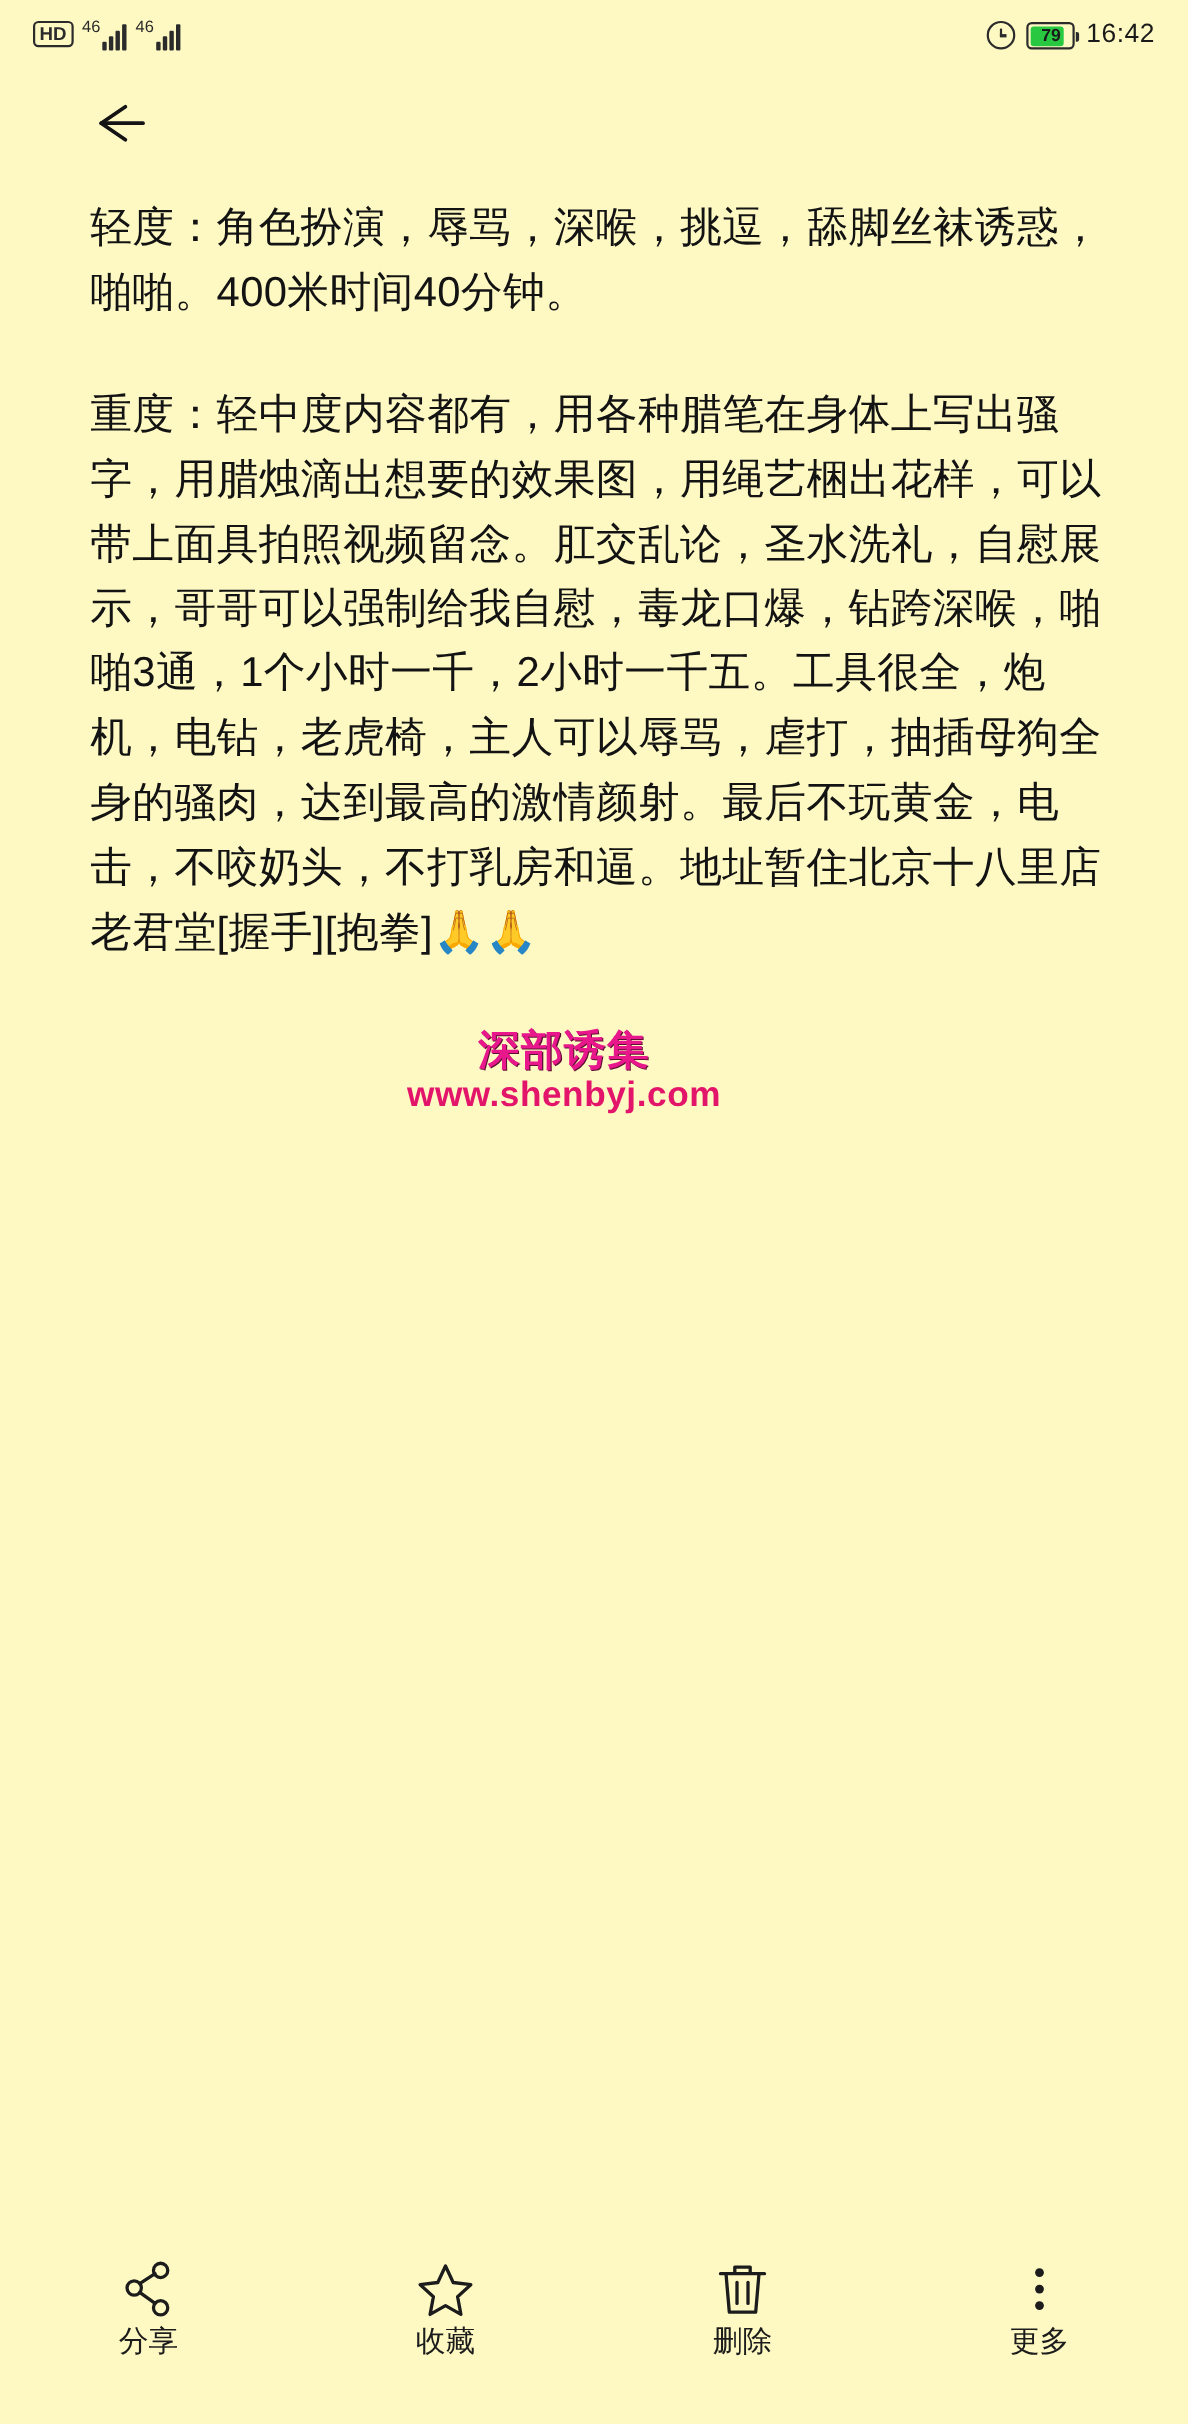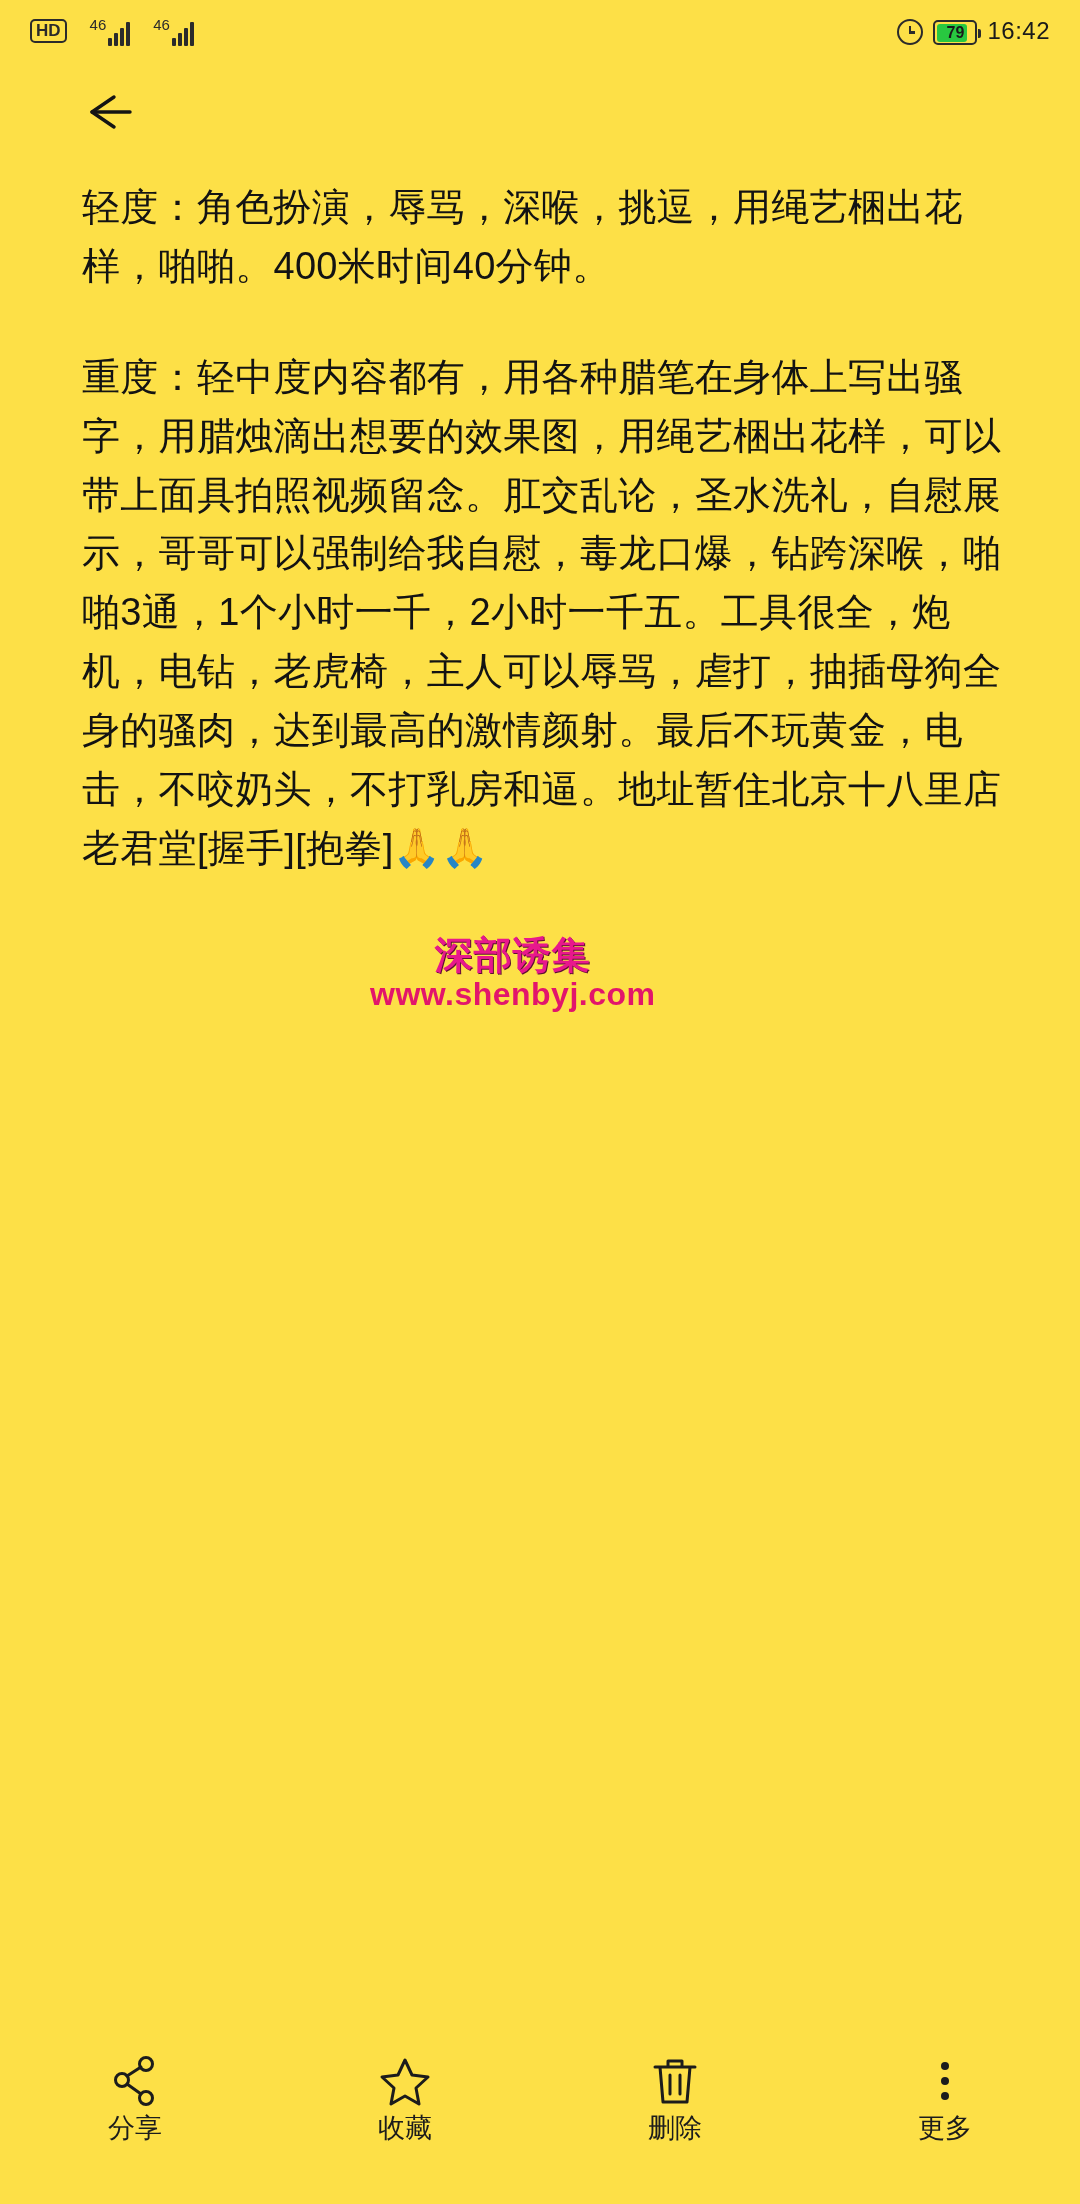--- a/index.html
+++ b/index.html
@@ -7,21 +7,21 @@
     width: 1080px;
     height: 2204px;
     background: #ffffff;
     font-family: "Liberation Sans", sans-serif;
     overflow: hidden;
   }
   .screen {
     position: relative;
     width: 1080px;
     height: 2204px;
-    background: #fde047;
+    background: #fef9c3;
     display: flex;
     flex-direction: column;
   }
 
   
   .statusbar {
     height: 62px;
     flex: 0 0 62px;
     display: flex;
     align-items: center;
@@ -36,21 +36,21 @@
     border: 2px solid #2b2b2b;
     border-radius: 5px;
     font-size: 17px;
     font-weight: bold;
     padding: 1px 4px 1px 4px;
     line-height: 1.05;
     letter-spacing: 0px;
     color: #2b2b2b;
   }
   .net-group { display: flex; align-items: flex-end; gap: 2px; }
-  .net-sup { font-size: 15px; line-height: 1; margin-bottom: 14px; color: #2b2b2b; margin-left: 15px; }
+  .net-sup { font-size: 15px; line-height: 1; margin-bottom: 14px; color: #2b2b2b; }
   .bars { display: flex; align-items: flex-end; gap: 2px; height: 26px; }
   .bars i { display: block; width: 4px; background: #2b2b2b; border-radius: 1px; }
   .bars i:nth-child(1) { height: 8px; }
   .bars i:nth-child(2) { height: 13px; }
   .bars i:nth-child(3) { height: 18px; }
   .bars i:nth-child(4) { height: 24px; }
 
   .alarm-icon {
     width: 26px; height: 26px;
     border: 2.5px solid #2b2b2b;
@@ -198,21 +198,21 @@
   <div class="navbar">
     <div class="back-arrow">
       <svg width="62" height="62" viewBox="0 0 62 62" aria-hidden="true">
         <path d="M36 16 L14 31 L36 46" fill="none" stroke="#141414" stroke-width="3.4" stroke-linecap="round" stroke-linejoin="round"></path>
         <line x1="14" y1="31" x2="52" y2="31" stroke="#141414" stroke-width="3.4" stroke-linecap="round"></line>
       </svg>
     </div>
   </div>
 
   <div class="content">
-    <p class="para">轻度：角色扮演，辱骂，深喉，挑逗，用绳艺梱出花样，啪啪。400米时间40分钟。</p>
+    <p class="para">轻度：角色扮演，辱骂，深喉，挑逗，舔脚丝袜诱惑，啪啪。400米时间40分钟。</p>
     <p class="para">重度：轻中度内容都有，用各种腊笔在身体上写出骚字，用腊烛滴出想要的效果图，用绳艺梱出花样，可以带上面具拍照视频留念。肛交乱论，圣水洗礼，自慰展示，哥哥可以强制给我自慰，毒龙口爆，钻跨深喉，啪啪3通，1个小时一千，2小时一千五。工具很全，炮机，电钻，老虎椅，主人可以辱骂，虐打，抽插母狗全身的骚肉，达到最高的激情颜射。最后不玩黄金，电击，不咬奶头，不打乳房和逼。地址暂住北京十八里店老君堂[握手][抱拳]🙏🙏</p>
 
     <div class="watermark">
       <div class="wm-top">深部诱集</div>
       <div class="wm-bottom">www.shenbyj.com</div>
     </div>
   </div>
 
   <div class="toolbar">
 

